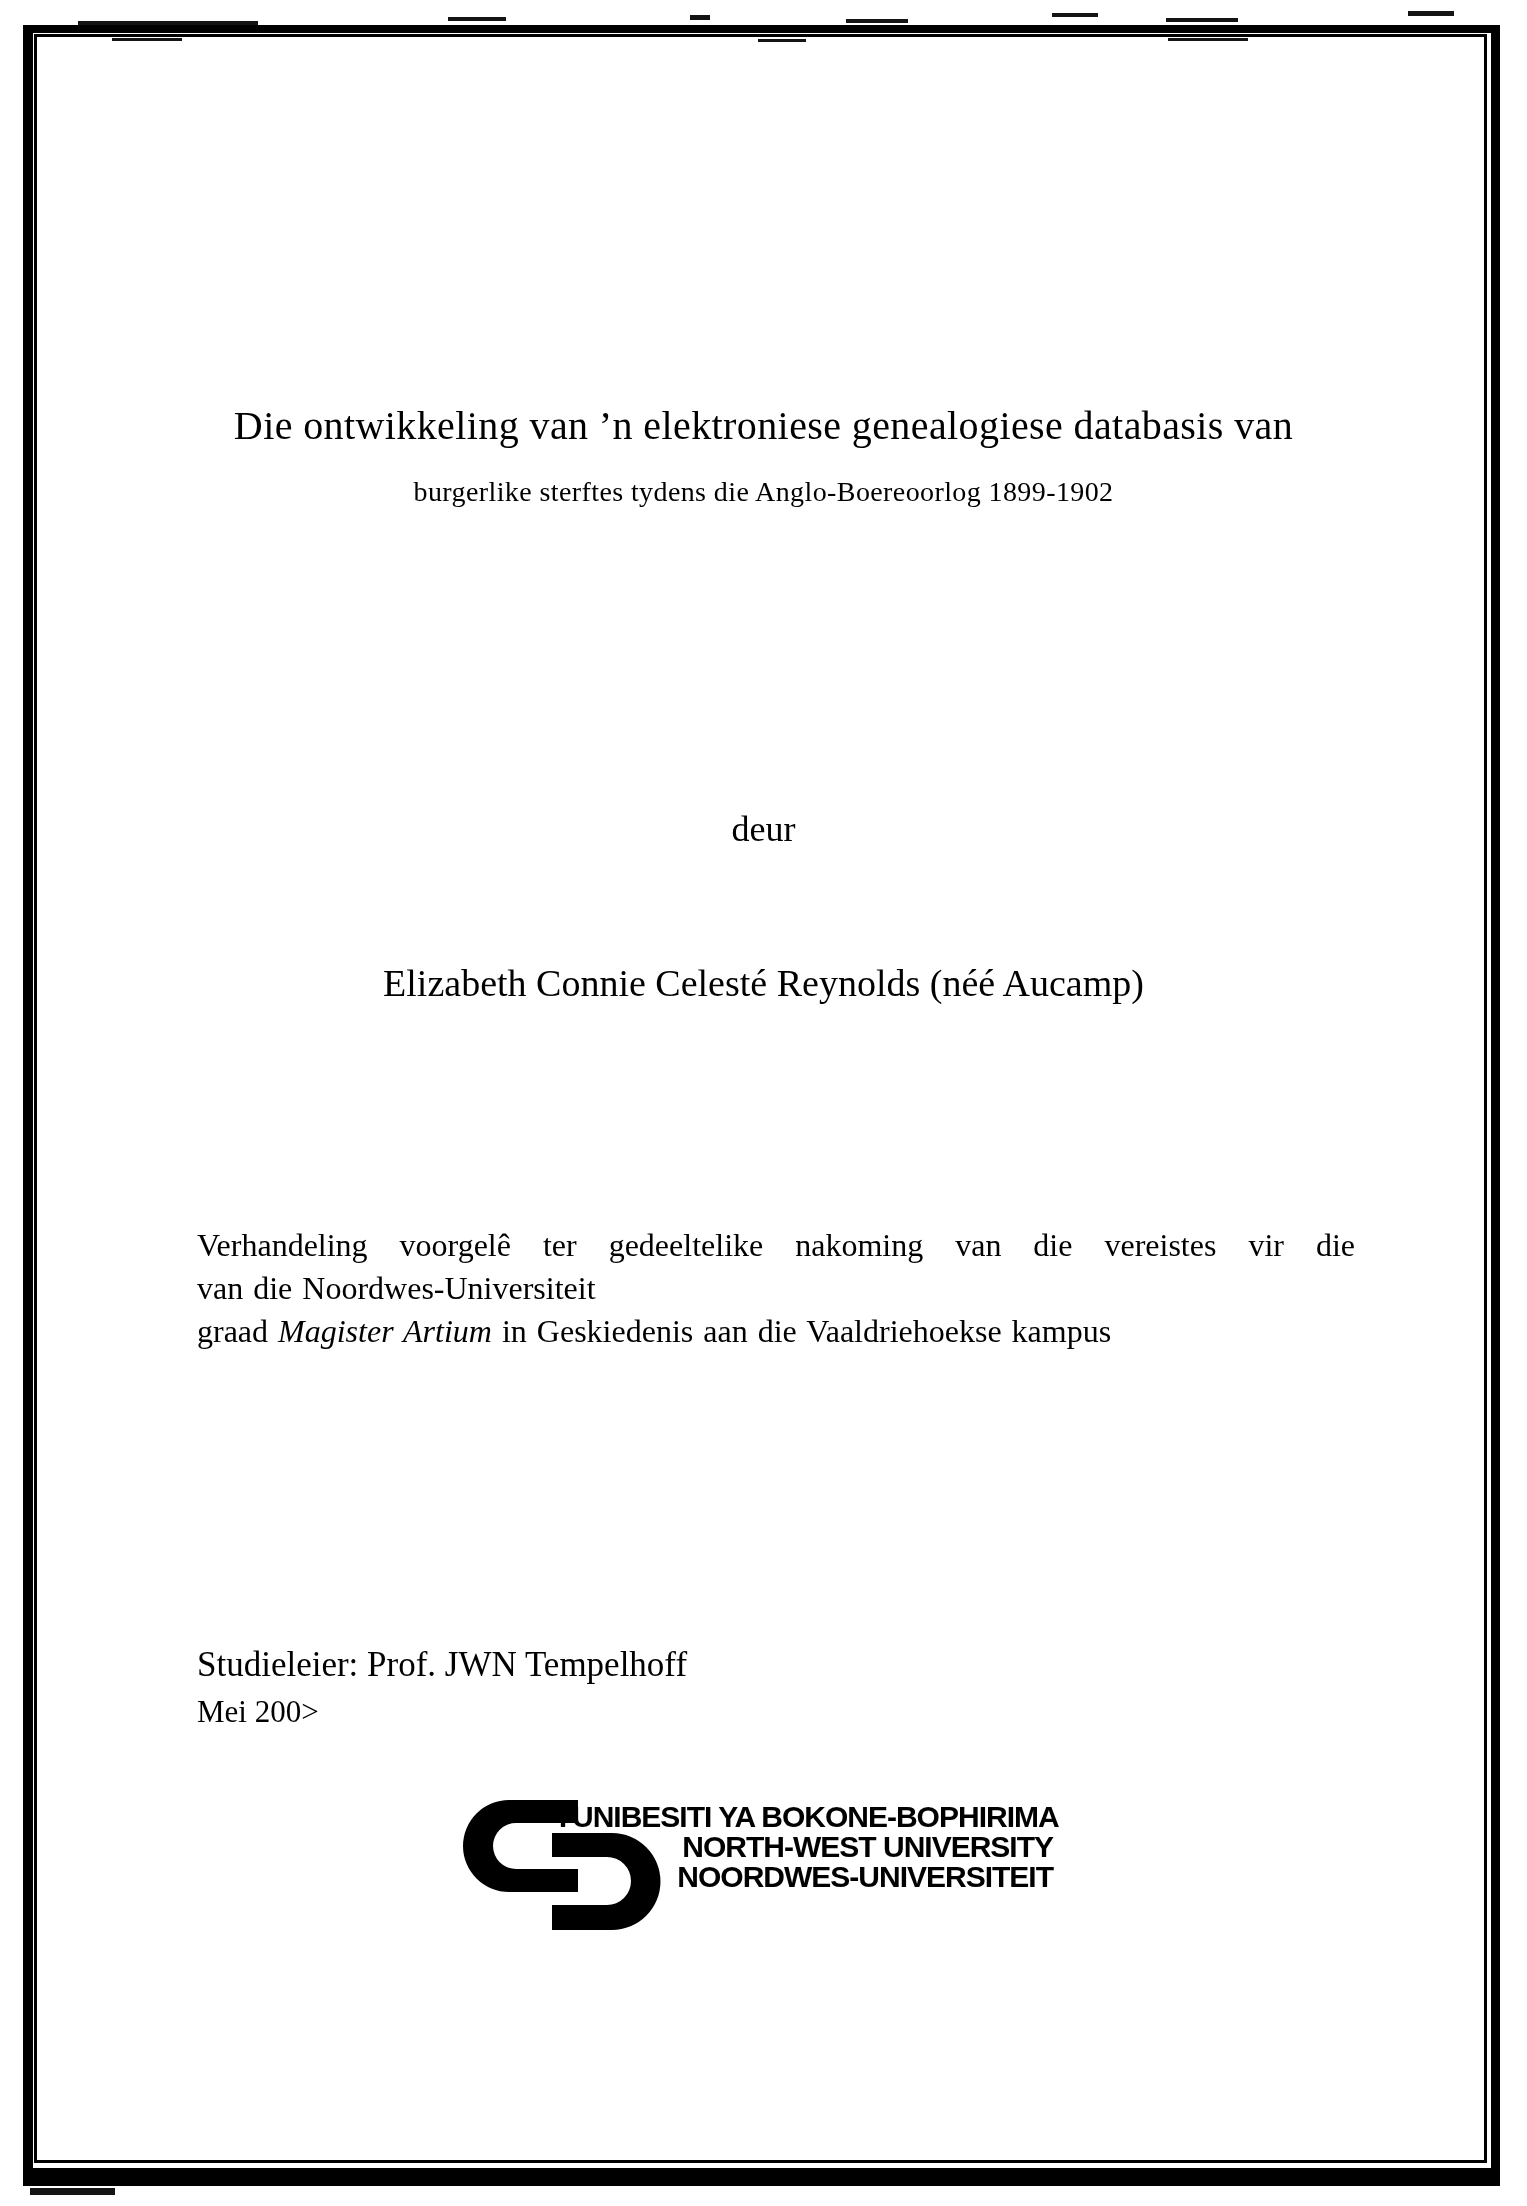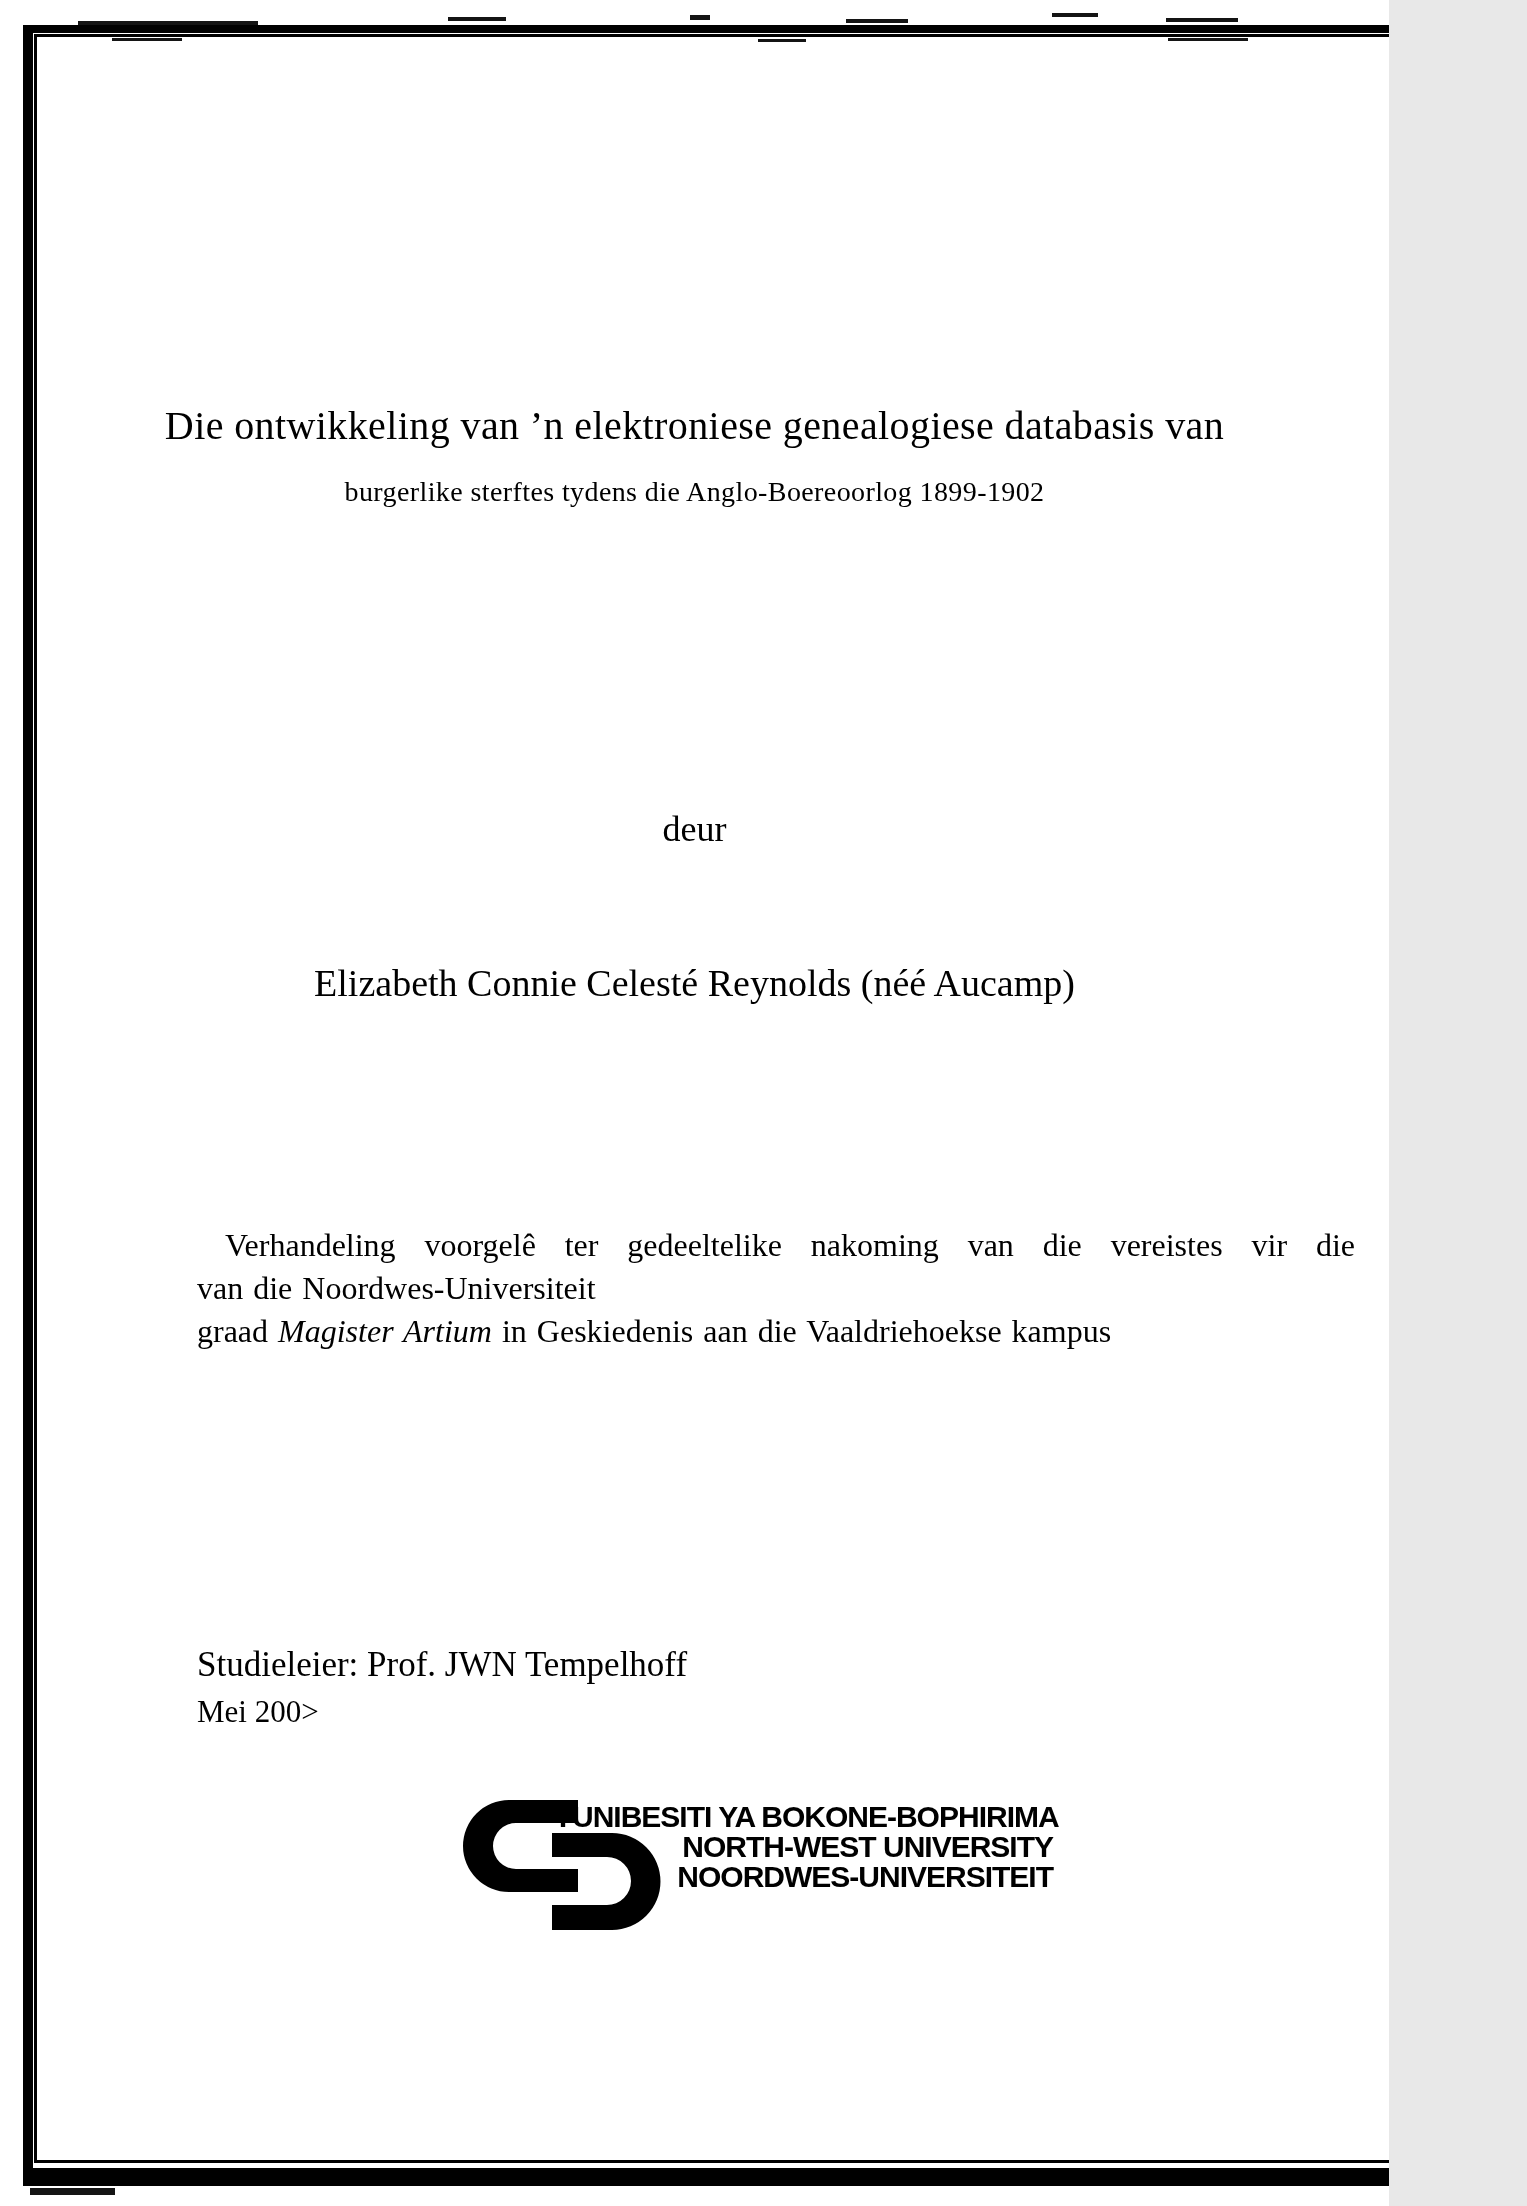--- a/index.html
+++ b/index.html
@@ -1,20 +1,20 @@
 <!DOCTYPE html>
 <html style="--ink: #000000; --paper: #ffffff;"><head>
 <meta charset="utf-8">
 <style>
   :root { --ink:#000000; --paper:#ffffff; }
   * { margin:0; padding:0; box-sizing:border-box; }
   html,body { background:#e8e8e8; }
   .scan-page {
     position:relative;
-    width:1389px; height:2206px;
+    width:1527px; height:2206px;
     background:var(--paper);
     overflow:hidden;
     font-family:"Liberation Serif","DejaVu Serif",serif;
     color:var(--ink);
   }
   
   .outer-frame {
     position:absolute; left:23px; top:25px; width:1477px; height:2161px;
     border-style:solid; border-color:var(--ink);
     border-width:8px 9px 18px 10px;
@@ -44,21 +44,21 @@
   .title-line2 { top:476px; font-size:28px; letter-spacing:.4px; }
 
   .byline { top:808px; font-size:36px; }
   .author { top:961px; font-size:38px; }
 
   .declaration {
     position:absolute; left:197px; top:1224px; width:1158px;
     font-size:32px; line-height:43px; word-spacing:2px;
   }
   .decl-line { white-space:nowrap; }
-  .decl-justified { white-space:normal; text-align:justify; text-align-last:justify;margin-left:28px; }
+  .decl-justified { white-space:normal; text-align:justify; text-align-last:justify; }
   .italic { font-style:italic; }
 
   .supervisor { left:197px; top:1645px; font-size:35px; }
   .date-line  { left:197px; top:1694px; font-size:31px; }
 
   .logo-mark { position:absolute; left:462px; top:1797px; width:200px; height:135px; }
   .logo-text {
     position:absolute; left:553px; top:1802px; width:500px;
     text-align:right;
     font-family:"Liberation Sans","DejaVu Sans",sans-serif;

